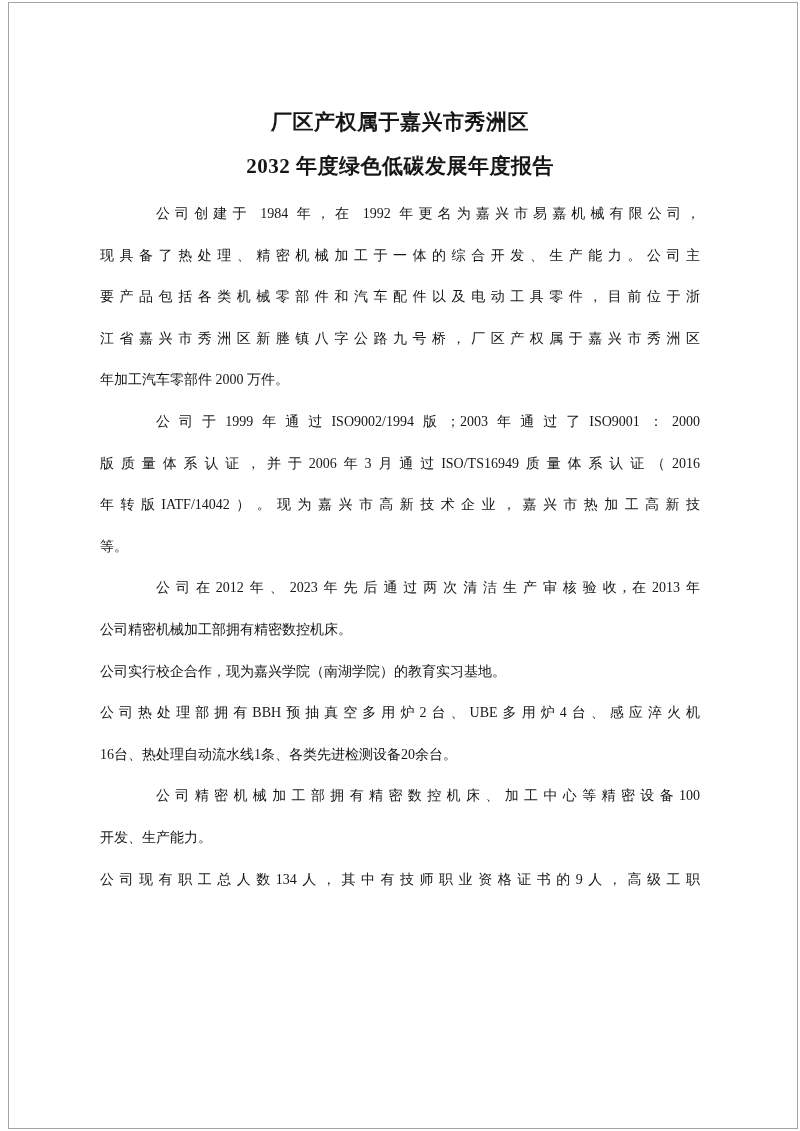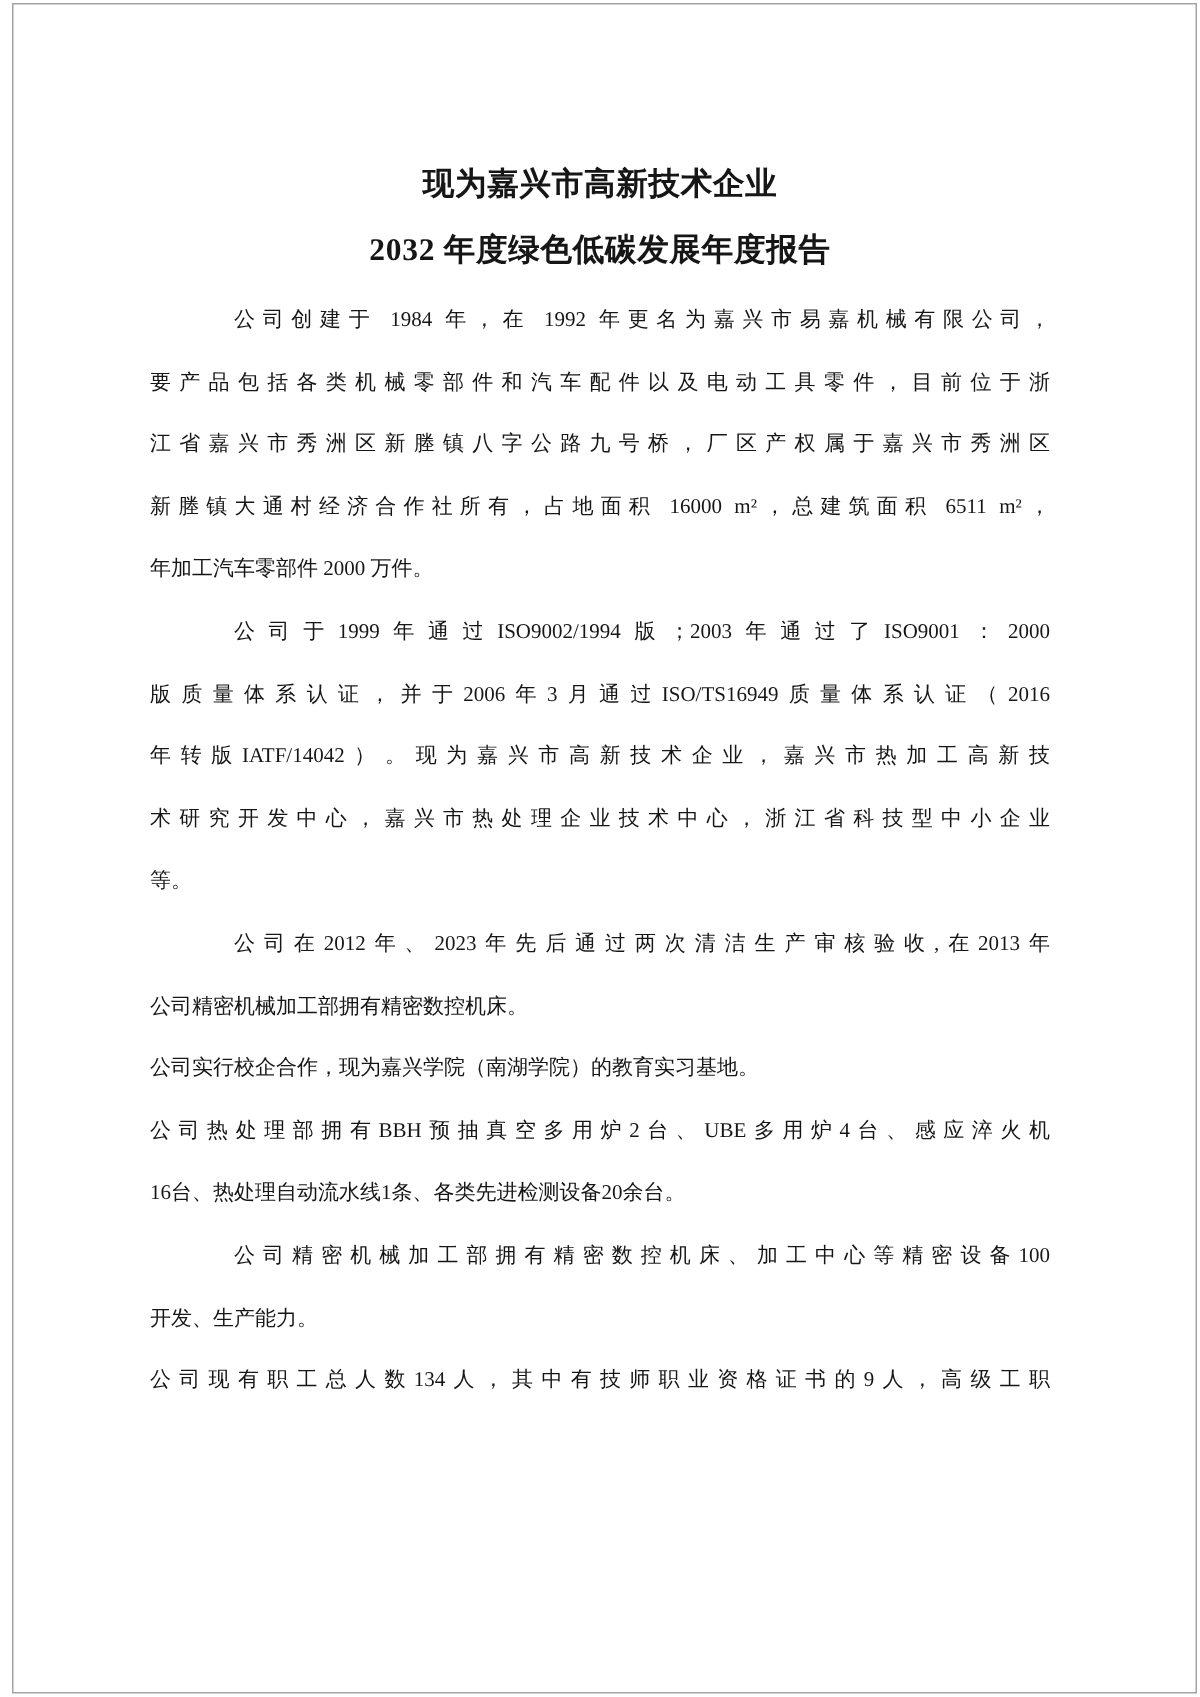--- a/index.html
+++ b/index.html
@@ -56,33 +56,32 @@
   .line.indent {
     text-indent: 56px;
   }
 </style>
 </head>
 <body>
 
 <div class="page-frame"></div>
 
 <div class="content">
-  <h1 class="doc-title">现为嘉兴市高新技术企业</h1>
+  <h1 class="doc-title">厂区产权属于嘉兴市秀洲区</h1>
   <h2 class="doc-subtitle">2032 年度绿色低碳发展年度报告</h2>
 
   <div class="doc-body">
     <div class="line indent fill">公司创建于 1984 年，在 1992 年更名为嘉兴市易嘉机械有限公司，</div>
+    <div class="line fill">现具备了热处理、精密机械加工于一体的综合开发、生产能力。公司主</div>
     <div class="line fill">要产品包括各类机械零部件和汽车配件以及电动工具零件，目前位于浙</div>
     <div class="line fill">江省嘉兴市秀洲区新塍镇八字公路九号桥，厂区产权属于嘉兴市秀洲区</div>
-    <div class="line fill">新塍镇大通村经济合作社所有，占地面积 16000 m²，总建筑面积 6511 m²，</div>
     <div class="line">年加工汽车零部件 2000 万件。</div>
     <div class="line indent fill">公司于1999年通过ISO9002/1994版；2003年通过了ISO9001：2000</div>
     <div class="line fill">版质量体系认证，并于2006年3月通过ISO/TS16949质量体系认证（2016</div>
     <div class="line fill">年转版IATF/14042）。现为嘉兴市高新技术企业，嘉兴市热加工高新技</div>
-    <div class="line fill">术研究开发中心，嘉兴市热处理企业技术中心，浙江省科技型中小企业</div>
     <div class="line">等。</div>
     <div class="line indent fill">公司在2012年、2023年先后通过两次清洁生产审核验收,在2013年</div>
     <div class="line">公司精密机械加工部拥有精密数控机床。</div>
     <div class="line">公司实行校企合作，现为嘉兴学院（南湖学院）的教育实习基地。</div>
     <div class="line fill">公司热处理部拥有BBH预抽真空多用炉2台、UBE多用炉4台、感应淬火机</div>
     <div class="line">16台、热处理自动流水线1条、各类先进检测设备20余台。</div>
     <div class="line indent fill">公司精密机械加工部拥有精密数控机床、加工中心等精密设备100</div>
     <div class="line">开发、生产能力。</div>
     <div class="line fill">公司现有职工总人数134人，其中有技师职业资格证书的9人，高级工职</div>
   </div>

